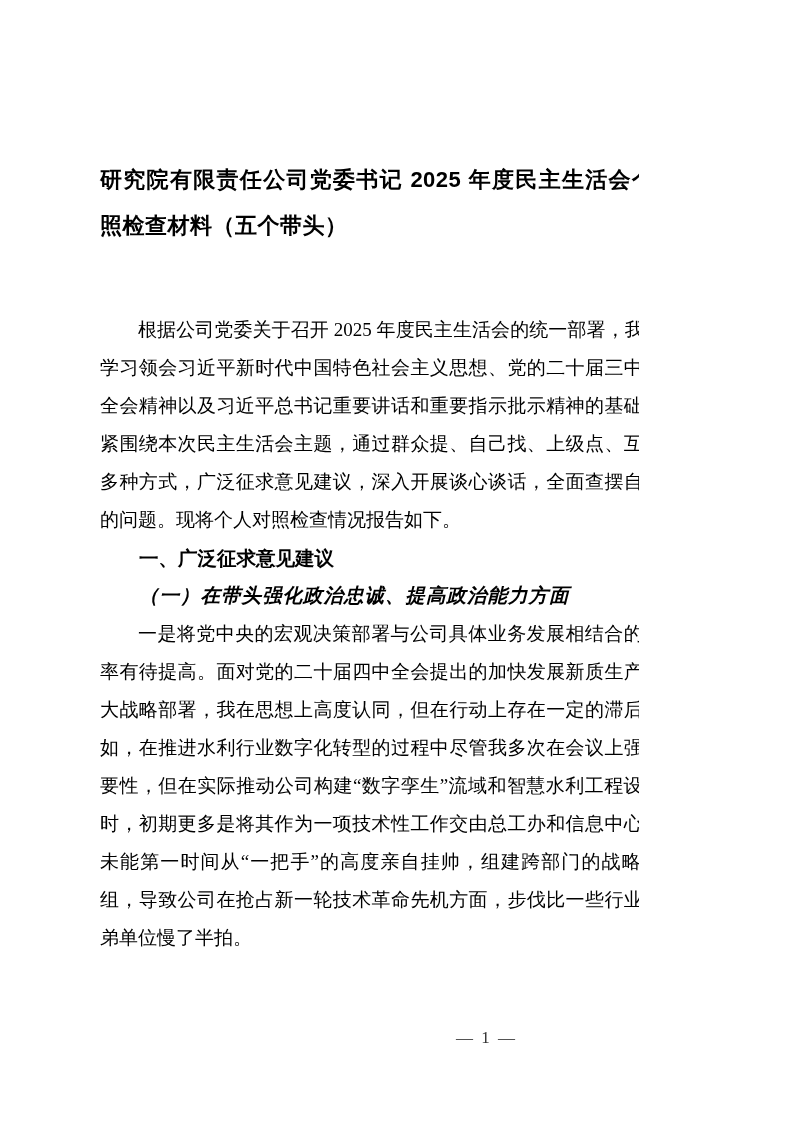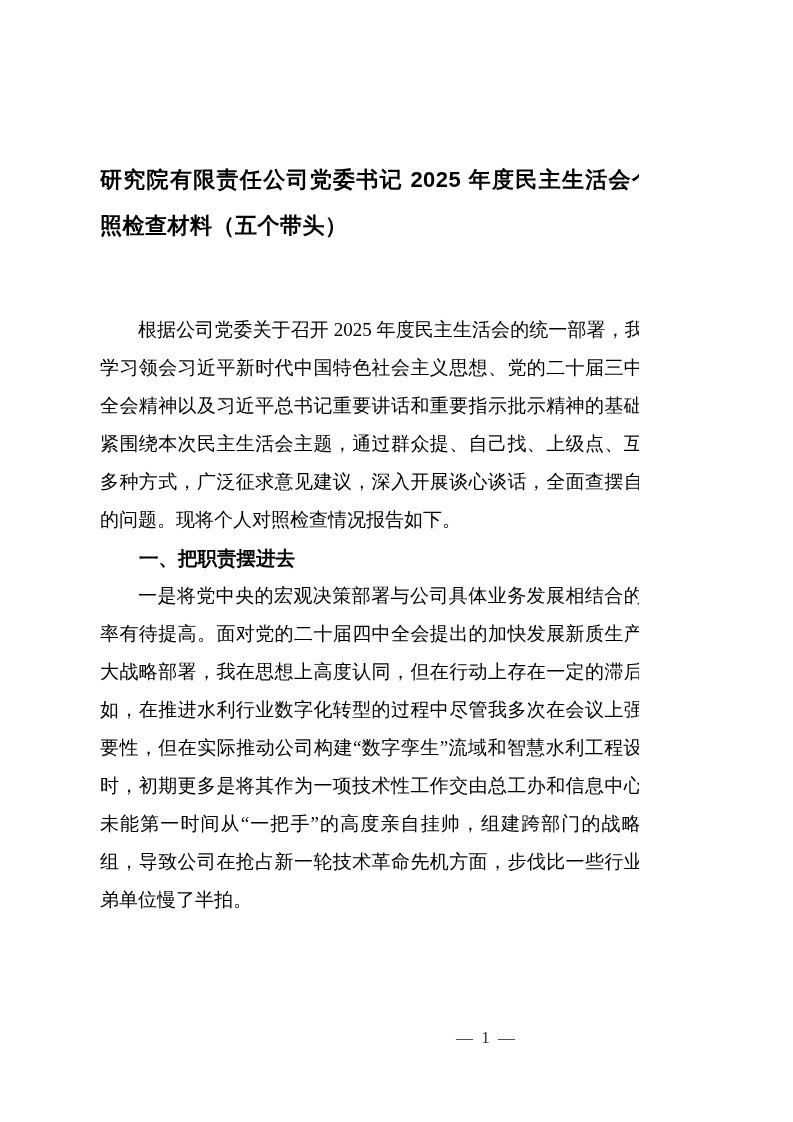--- a/index.html
+++ b/index.html
@@ -68,21 +68,22 @@
 </style>
 </head>
 <body>
 
 <div class="page">
   <div class="content">
     <h1 class="doc-title">研究院有限责任公司党委书记 2025 年度民主生活会个人对照检查材料（五个带头）</h1>
 
     <p class="para">根据公司党委关于召开 2025 年度民主生活会的统一部署，我在深入学习领会习近平新时代中国特色社会主义思想、党的二十届三中、四中全会精神以及习近平总书记重要讲话和重要指示批示精神的基础上，紧紧围绕本次民主生活会主题，通过群众提、自己找、上级点、互相帮等多种方式，广泛征求意见建议，深入开展谈心谈话，全面查摆自身存在的问题。现将个人对照检查情况报告如下。</p>
 
-    <h2 class="heading-1">一、把职责摆进去</h2>
+    <h2 class="heading-1">一、广泛征求意见建议</h2>
 
 
+    <h3 class="heading-2">（一）在带头强化政治忠诚、提高政治能力方面</h3>
 
     <p class="para">一是将党中央的宏观决策部署与公司具体业务发展相结合的转化效率有待提高。面对党的二十届四中全会提出的加快发展新质生产力等重大战略部署，我在思想上高度认同，但在行动上存在一定的滞后性。例如，在推进水利行业数字化转型的过程中尽管我多次在会议上强调其重要性，但在实际推动公司构建“数字孪生”流域和智慧水利工程设计体系时，初期更多是将其作为一项技术性工作交由总工办和信息中心研究，未能第一时间从“一把手”的高度亲自挂帅，组建跨部门的战略攻坚小组，导致公司在抢占新一轮技术革命先机方面，步伐比一些行业内的兄弟单位慢了半拍。</p>
   </div>
 
   <div class="page-footer">— 1 —</div>
 </div>
 
 </body></html>

